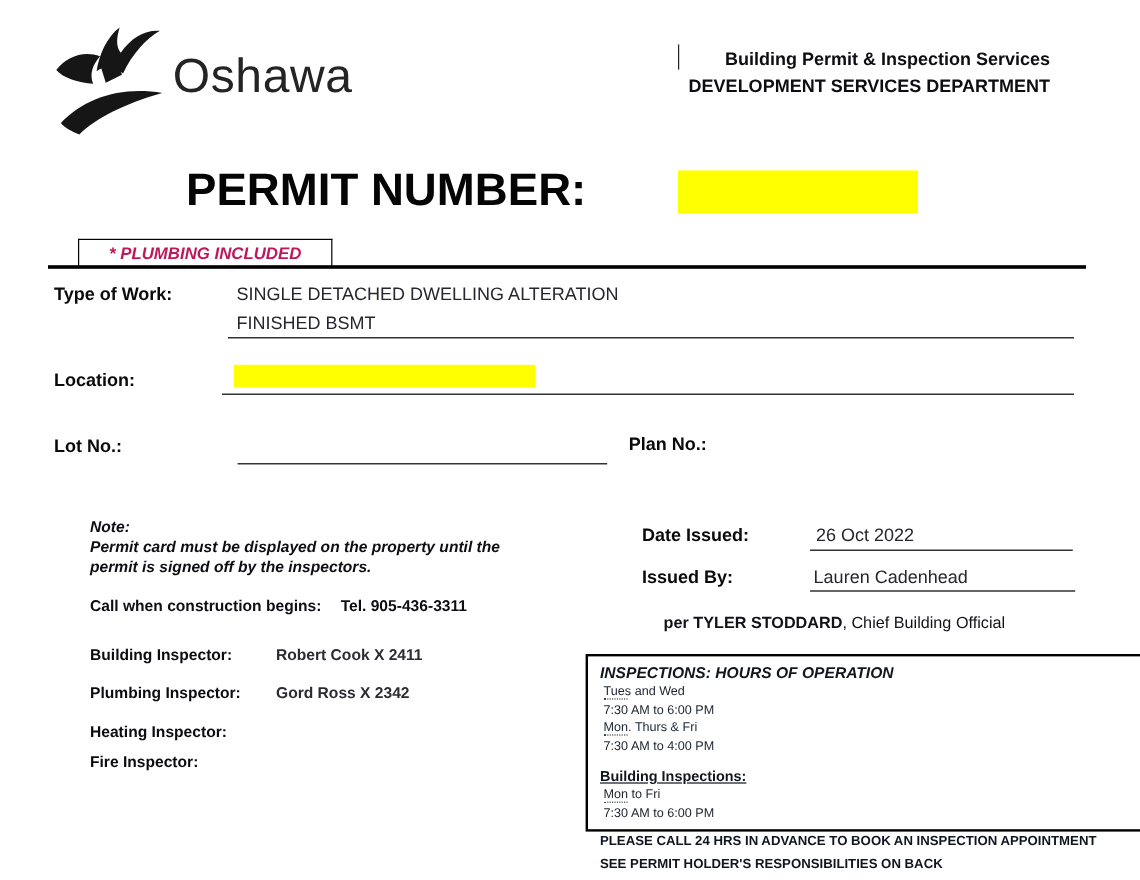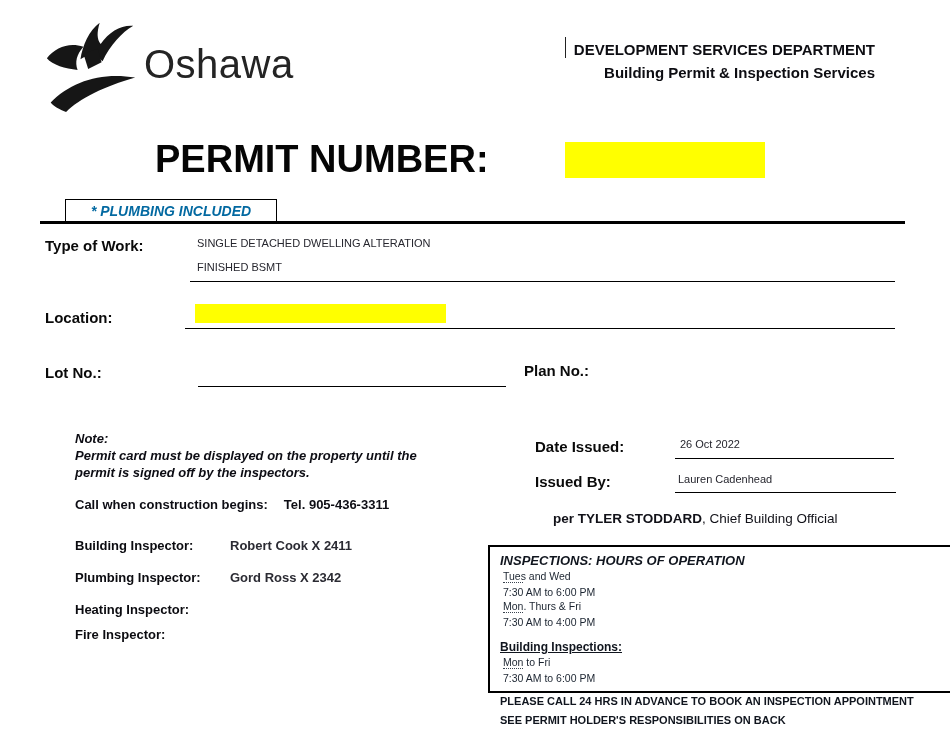--- a/index.html
+++ b/index.html
@@ -16,25 +16,25 @@
   .dept { top:38px; right:75px; text-align:right; font-weight:bold; font-size:15px; line-height:23px; color:#0d0d12; }
   .cursor-artifact { left:565px; top:37px; width:1px; height:21px; background:#222; }
 
   
   .permit-title { left:155px; top:138px; font-size:38px; font-weight:bold; color:#050505; letter-spacing:0px; white-space:nowrap; }
   .redact { background:#ffff00; }
   .permit-redact { left:565px; top:142px; width:200px; height:36px; }
 
   
   .plumb-box { left:65px; top:199px; width:210px; height:22px; border:1px solid #000; border-bottom:none;
-    display:flex; align-items:center; justify-content:center; font-size:14px; font-weight:bold; font-style:italic; color:#0369a1; }
+    display:flex; align-items:center; justify-content:center; font-size:14px; font-weight:bold; font-style:italic; color:#be185d; }
   .thick-rule { left:40px; top:221px; width:865px; height:3px; background:#000; }
 
   .lbl { font-weight:bold; font-size:15px; color:#0a0a0a; white-space:nowrap; }
-  .val { font-size:11px; color:#26262e; white-space:nowrap; }
+  .val { font-size:15px; color:#26262e; white-space:nowrap; }
   .uline { height:1px; background:#000; }
 
   .tow-label { left:45px; top:237px; }
   .tow-l1 { left:197px; top:237px; }
   .tow-l2 { left:197px; top:261px; }
   .tow-line { left:190px; top:281px; width:705px; }
 
   .loc-label { left:45px; top:309px; }
   .loc-redact { left:195px; top:304px; width:251px; height:19px; }
   .loc-line { left:185px; top:328px; width:710px; }
@@ -82,22 +82,22 @@
       <path fill="#161616" d="M3,41 C12,29 27,24 41,29 C34,37 32,45 35,53 C22,52 9,48 3,41 Z"></path>
       <path fill="#161616" d="M7,87 C28,65 60,55 95,61 C63,70 37,83 23,97 C16,94 10,91 7,87 Z"></path>
       <path fill="#161616" d="M41,36 L56,31 L60,45 L46,52 Z"></path>
     </svg>
     <span class="logo-text">Oshawa</span>
   </div>
 
   <div class="abs cursor-artifact"></div>
 
   <div class="abs dept">
+    <div>Building Permit &amp; Inspection Services</div>
     <div>DEVELOPMENT SERVICES DEPARTMENT</div>
-    <div>Building Permit &amp; Inspection Services</div>
   </div>
 
   <div class="abs permit-title">PERMIT NUMBER:</div>
   <div class="abs redact permit-redact"></div>
 
   <div class="abs plumb-box">* PLUMBING INCLUDED</div>
   <div class="abs thick-rule"></div>
 
   <div class="abs lbl tow-label">Type of Work:</div>
   <div class="abs val tow-l1">SINGLE DETACHED DWELLING ALTERATION</div>

